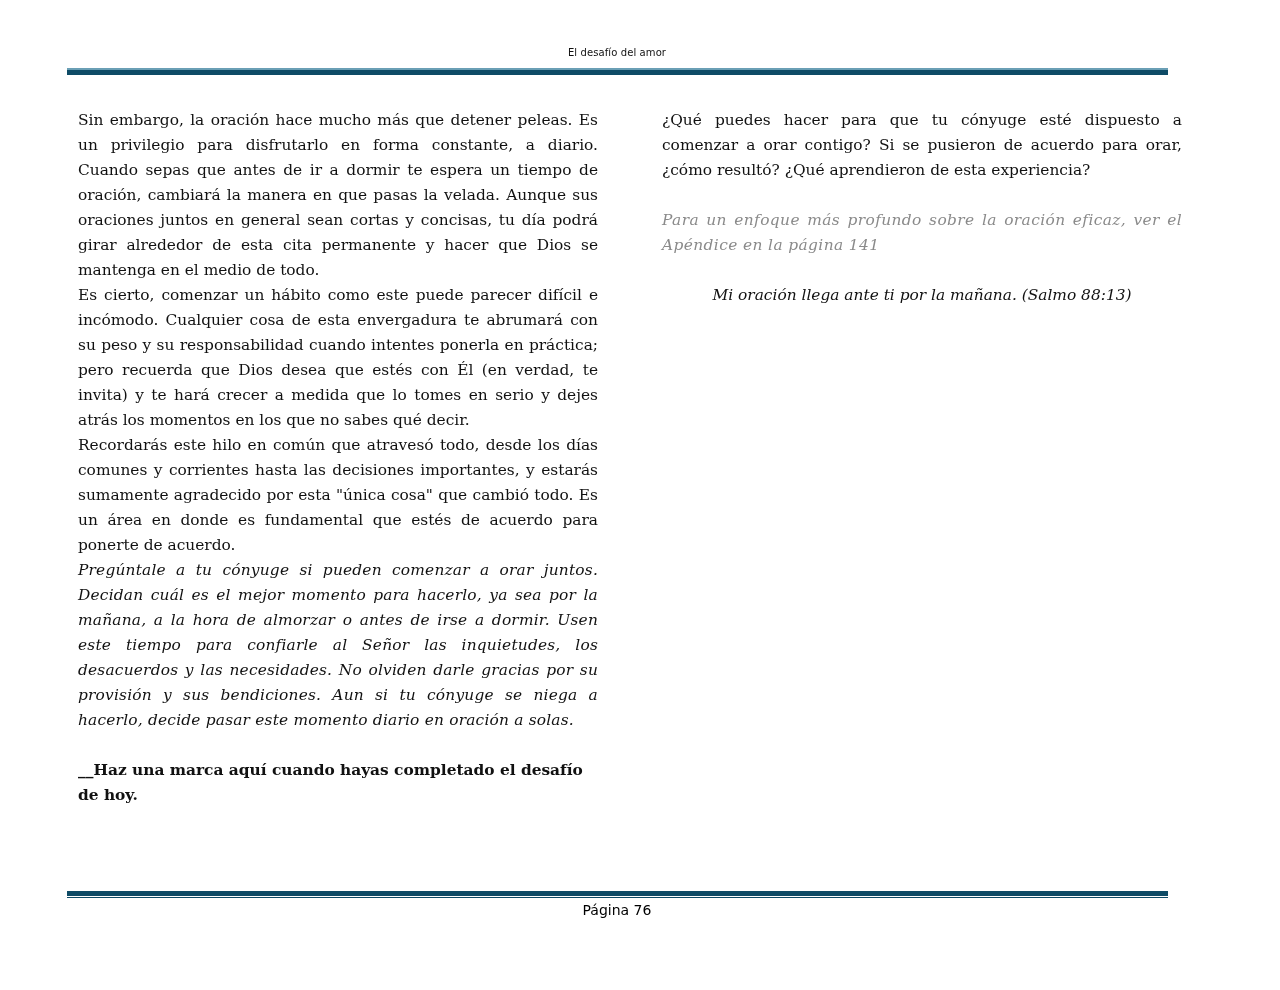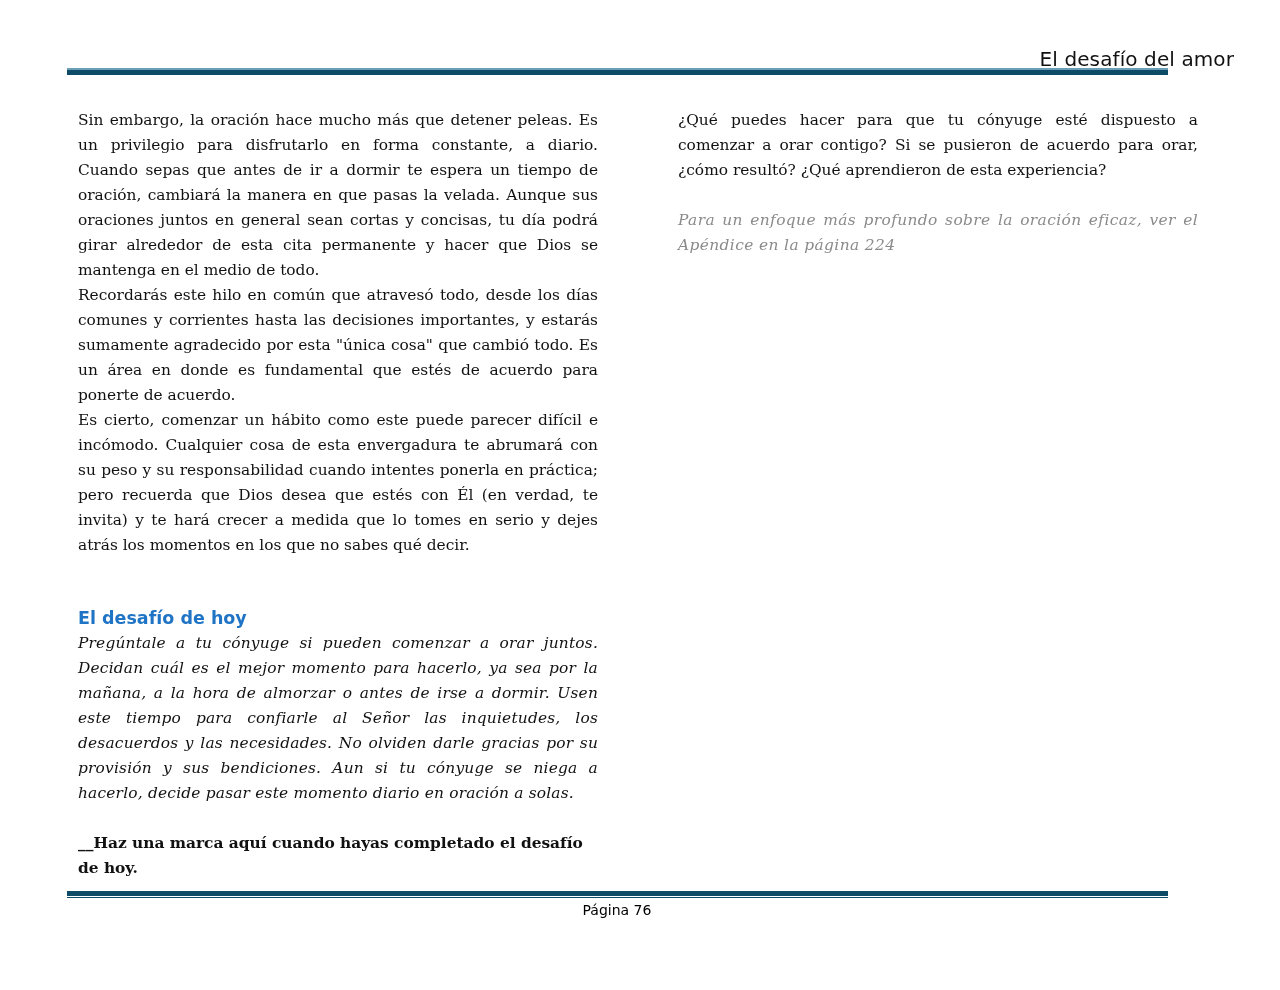--- a/index.html
+++ b/index.html
@@ -12,23 +12,23 @@
       height: 990px;
       position: relative;
       overflow: hidden;
       color: #111111;
     }
     .header-title {
       position: absolute;
       top: 47px;
       left: 0;
       width: 1234px;
-      text-align: right;
+      text-align: center;
       font-family: "DejaVu Sans", sans-serif;
-      font-size: 20px;
+      font-size: 10px;
       color: #111;
       letter-spacing: 0.1px;
     }
     .header-rule {
       position: absolute;
       left: 67px;
       width: 1101px;
       top: 68px;
     }
     .header-rule .thin {
@@ -70,21 +70,21 @@
     .col {
       position: absolute;
       top: 108px;
       width: 520px;
       font-family: "DejaVu Serif", serif;
       font-size: 15.4px;
       line-height: 25px;
       text-align: justify;
     }
     .col.left { left: 78px; }
-    .col.right { left: 678px; }
+    .col.right { left: 662px; }
     .col p {
       margin: 0;
     }
     .section-heading {
       font-family: "DejaVu Sans", sans-serif;
       font-weight: bold;
       font-size: 17.5px;
       color: #1f74c5;
       margin: 48px 0 0 0;
       line-height: 25px;
@@ -115,30 +115,30 @@
 <body>
 
 <div class="header-title">El desafío del amor</div>
 <div class="header-rule">
   <div class="thin"></div>
   <div class="thick"></div>
 </div>
 
 <div class="col left">
   <p>Sin embargo, la oración hace mucho más que detener peleas. Es un privilegio para disfrutarlo en forma constante, a diario. Cuando sepas que antes de ir a dormir te espera un tiempo de oración, cambiará la manera en que pasas la velada. Aunque sus oraciones juntos en general sean cortas y concisas, tu día podrá girar alrededor de esta cita permanente y hacer que Dios se mantenga en el medio de todo.</p>
+  <p>Es cierto, comenzar un hábito como este puede parecer difícil e incómodo. Cualquier cosa de esta envergadura te abrumará con su peso y su responsabilidad cuando intentes ponerla en práctica; pero recuerda que Dios desea que estés con Él (en verdad, te invita) y te hará crecer a medida que lo tomes en serio y dejes atrás los momentos en los que no sabes qué decir.</p>
   <p>Recordarás este hilo en común que atravesó todo, desde los días comunes y corrientes hasta las decisiones importantes, y estarás sumamente agradecido por esta "única cosa" que cambió todo. Es un área en donde es fundamental que estés de acuerdo para ponerte de acuerdo.</p>
-  <p>Es cierto, comenzar un hábito como este puede parecer difícil e incómodo. Cualquier cosa de esta envergadura te abrumará con su peso y su responsabilidad cuando intentes ponerla en práctica; pero recuerda que Dios desea que estés con Él (en verdad, te invita) y te hará crecer a medida que lo tomes en serio y dejes atrás los momentos en los que no sabes qué decir.</p>
-  <h2 class="section-heading">El desafío de hoy</h2>
   <p class="challenge">Pregúntale a tu cónyuge si pueden comenzar a orar juntos. Decidan cuál es el mejor momento para hacerlo, ya sea por la mañana, a la hora de almorzar o antes de irse a dormir. Usen este tiempo para confiarle al Señor las inquietudes, los desacuerdos y las necesidades. No olviden darle gracias por su provisión y sus bendiciones. Aun si tu cónyuge se niega a hacerlo, decide pasar este momento diario en oración a solas.</p>
   <p class="checkmark-line">__Haz una marca aquí cuando hayas completado el desafío de hoy.</p>
 </div>
 
 <div class="col right">
   <p>¿Qué puedes hacer para que tu cónyuge esté dispuesto a comenzar a orar contigo? Si se pusieron de acuerdo para orar, ¿cómo resultó? ¿Qué aprendieron de esta experiencia?</p>
-  <p class="appendix-note">Para un enfoque más profundo sobre la oración eficaz, ver el Apéndice en la página 224</p>
+  <p class="appendix-note">Para un enfoque más profundo sobre la oración eficaz, ver el Apéndice en la página 141</p>
+  <p class="verse">Mi oración llega ante ti por la mañana. (Salmo 88:13)</p>
 </div>
 
 <div class="footer-rule">
   <div class="thick"></div>
   <div class="gap"></div>
   <div class="thin"></div>
 </div>
 <div class="footer-page">Página 76</div>
 
 </body></html>

